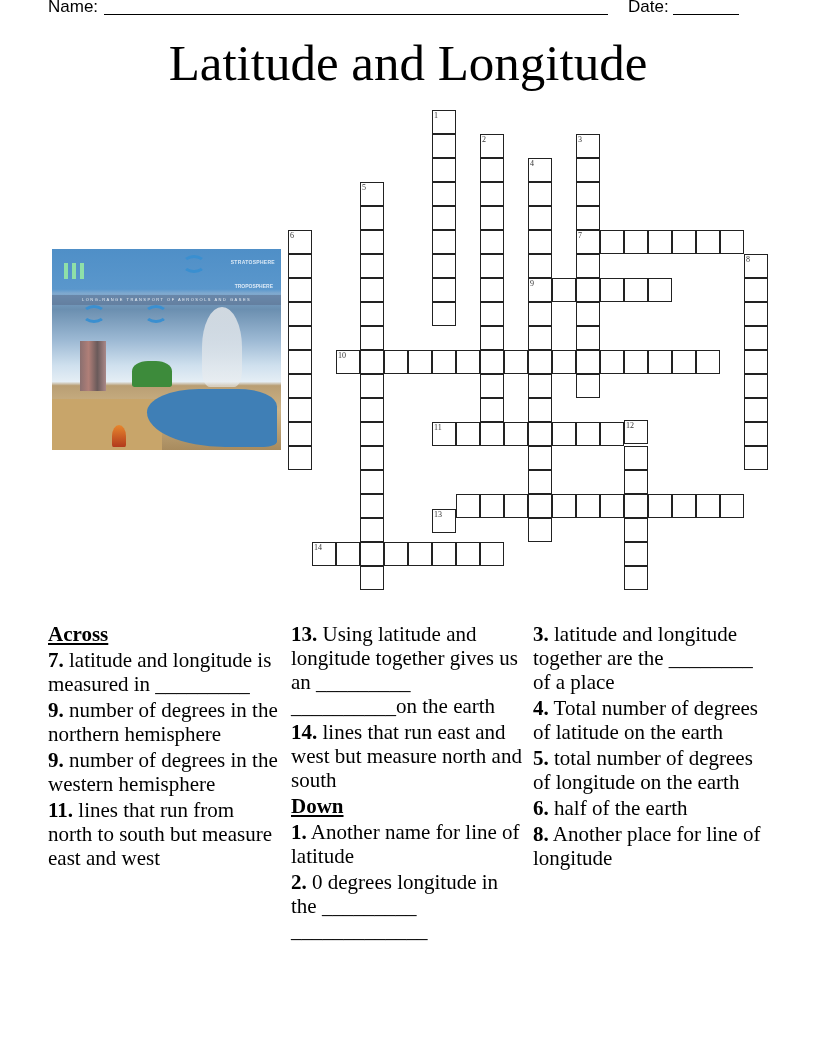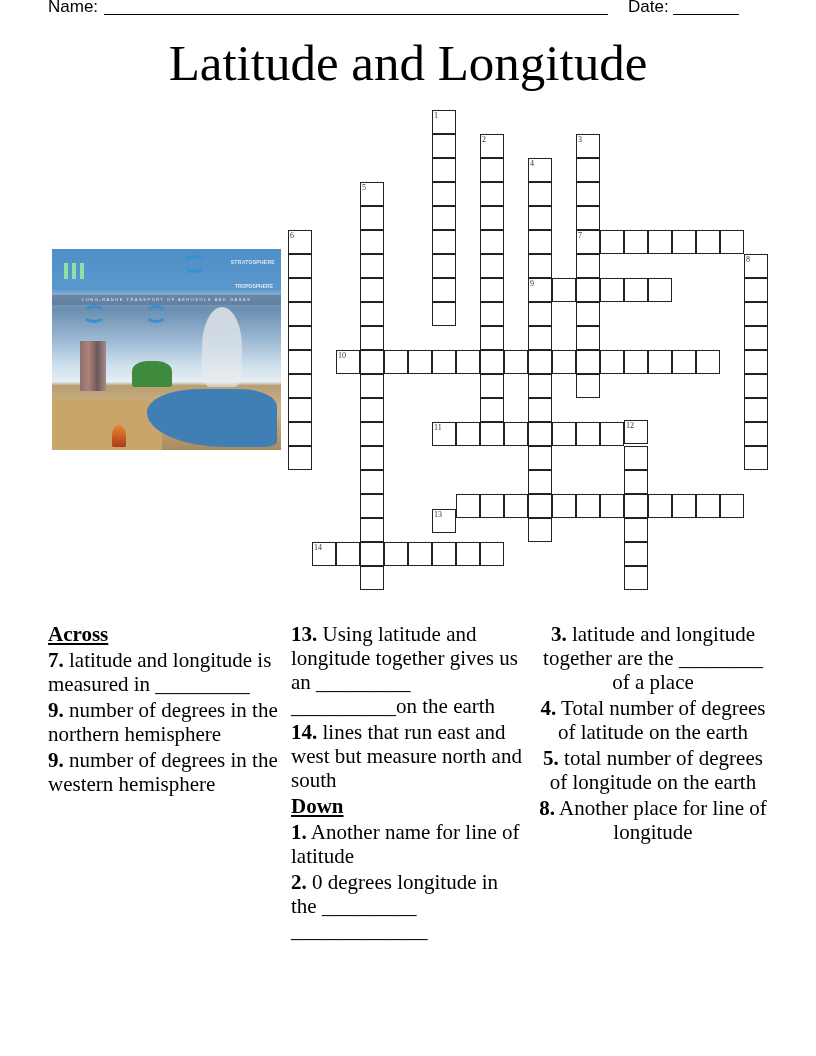--- a/index.html
+++ b/index.html
@@ -24,21 +24,21 @@
   .figure .plume { position: absolute; left: 150px; top: 58px; width: 40px; height: 80px; background: linear-gradient(180deg, rgba(220,225,230,0.9), rgba(235,238,240,0.6)); border-radius: 50% 50% 20% 20%; }
   .figure .ring { position: absolute; width: 18px; height: 12px; border: 3px solid #3a8fd0; border-radius: 50%; border-left-color: transparent; border-right-color: transparent; }
   .figure .arrow-up { position: absolute; width: 4px; height: 16px; background: #8fe0a8; }
   .figure .fire { position: absolute; left: 60px; top: 176px; width: 14px; height: 22px; background: linear-gradient(0deg,#b23a1c,#e7872d); border-radius: 50% 50% 10% 10%; }
   .grid { position: absolute; left: 0; top: 0; width: 816px; height: 620px; pointer-events: none; }
   .cell { position: absolute; width: 24px; height: 24px; box-sizing: border-box; border: 1.5px solid #222; background: #fff; pointer-events: auto; }
   .cell .num { position: absolute; left: 1px; top: 0px; font-size: 8px; line-height: 9px; font-family: "Liberation Serif", serif; color: #333; }
   .clues { position: absolute; top: 582px; font-size: 21px; line-height: 24px; margin-top: 40px; }
   .col1 { left: 48px; width: 232px; }
   .col2 { left: 291px; width: 236px; }
-  .col3 { left: 533px; width: 240px; text-align: center; }
+  .col3 { left: 533px; width: 240px; }
   .clue { margin: 0 0 2px 0; }
   .clue b { font-weight: bold; }
   .section-head { font-weight: bold; text-decoration: underline; margin: 0 0 2px 0; }
 </style>
 </head>
 <body>
 
 <div class="header-line">
   <span class="name-label">Name:</span>
   <span class="name-blank"></span>
@@ -234,28 +234,30 @@
     <div class="cell" style="left: 432px; top: 542px;"></div>
     <div class="cell" style="left: 456px; top: 542px;"></div>
     <div class="cell" style="left: 480px; top: 542px;"></div>
   </div>
 
 <div class="clues col1">
   <div class="section-head">Across</div>
   <div class="clue"><b>7.</b><span> latitude and longitude is measured in _________</span></div>
   <div class="clue"><b>9.</b><span> number of degrees in the northern hemisphere</span></div>
   <div class="clue"><b>9.</b><span> number of degrees in the western hemisphere</span></div>
+  <div class="clue"><b>11.</b><span> lines that run from north to south but measure east and west</span></div>
 </div>
 
 <div class="clues col2">
   <div class="clue"><b>13.</b><span> Using latitude and longitude together gives us an _________ __________on the earth</span></div>
   <div class="clue"><b>14.</b><span> lines that run east and west but measure north and south</span></div>
   <div class="section-head">Down</div>
   <div class="clue"><b>1.</b><span> Another name for line of latitude</span></div>
   <div class="clue"><b>2.</b><span> 0 degrees longitude in the _________ _____________</span></div>
 </div>
 
 <div class="clues col3">
   <div class="clue"><b>3.</b><span> latitude and longitude together are the ________ of a place</span></div>
   <div class="clue"><b>4.</b><span> Total number of degrees of latitude on the earth</span></div>
   <div class="clue"><b>5.</b><span> total number of degrees of longitude on the earth</span></div>
+  <div class="clue"><b>6.</b><span> half of the earth</span></div>
   <div class="clue"><b>8.</b><span> Another place for line of longitude</span></div>
 </div>
 
 </body></html>

